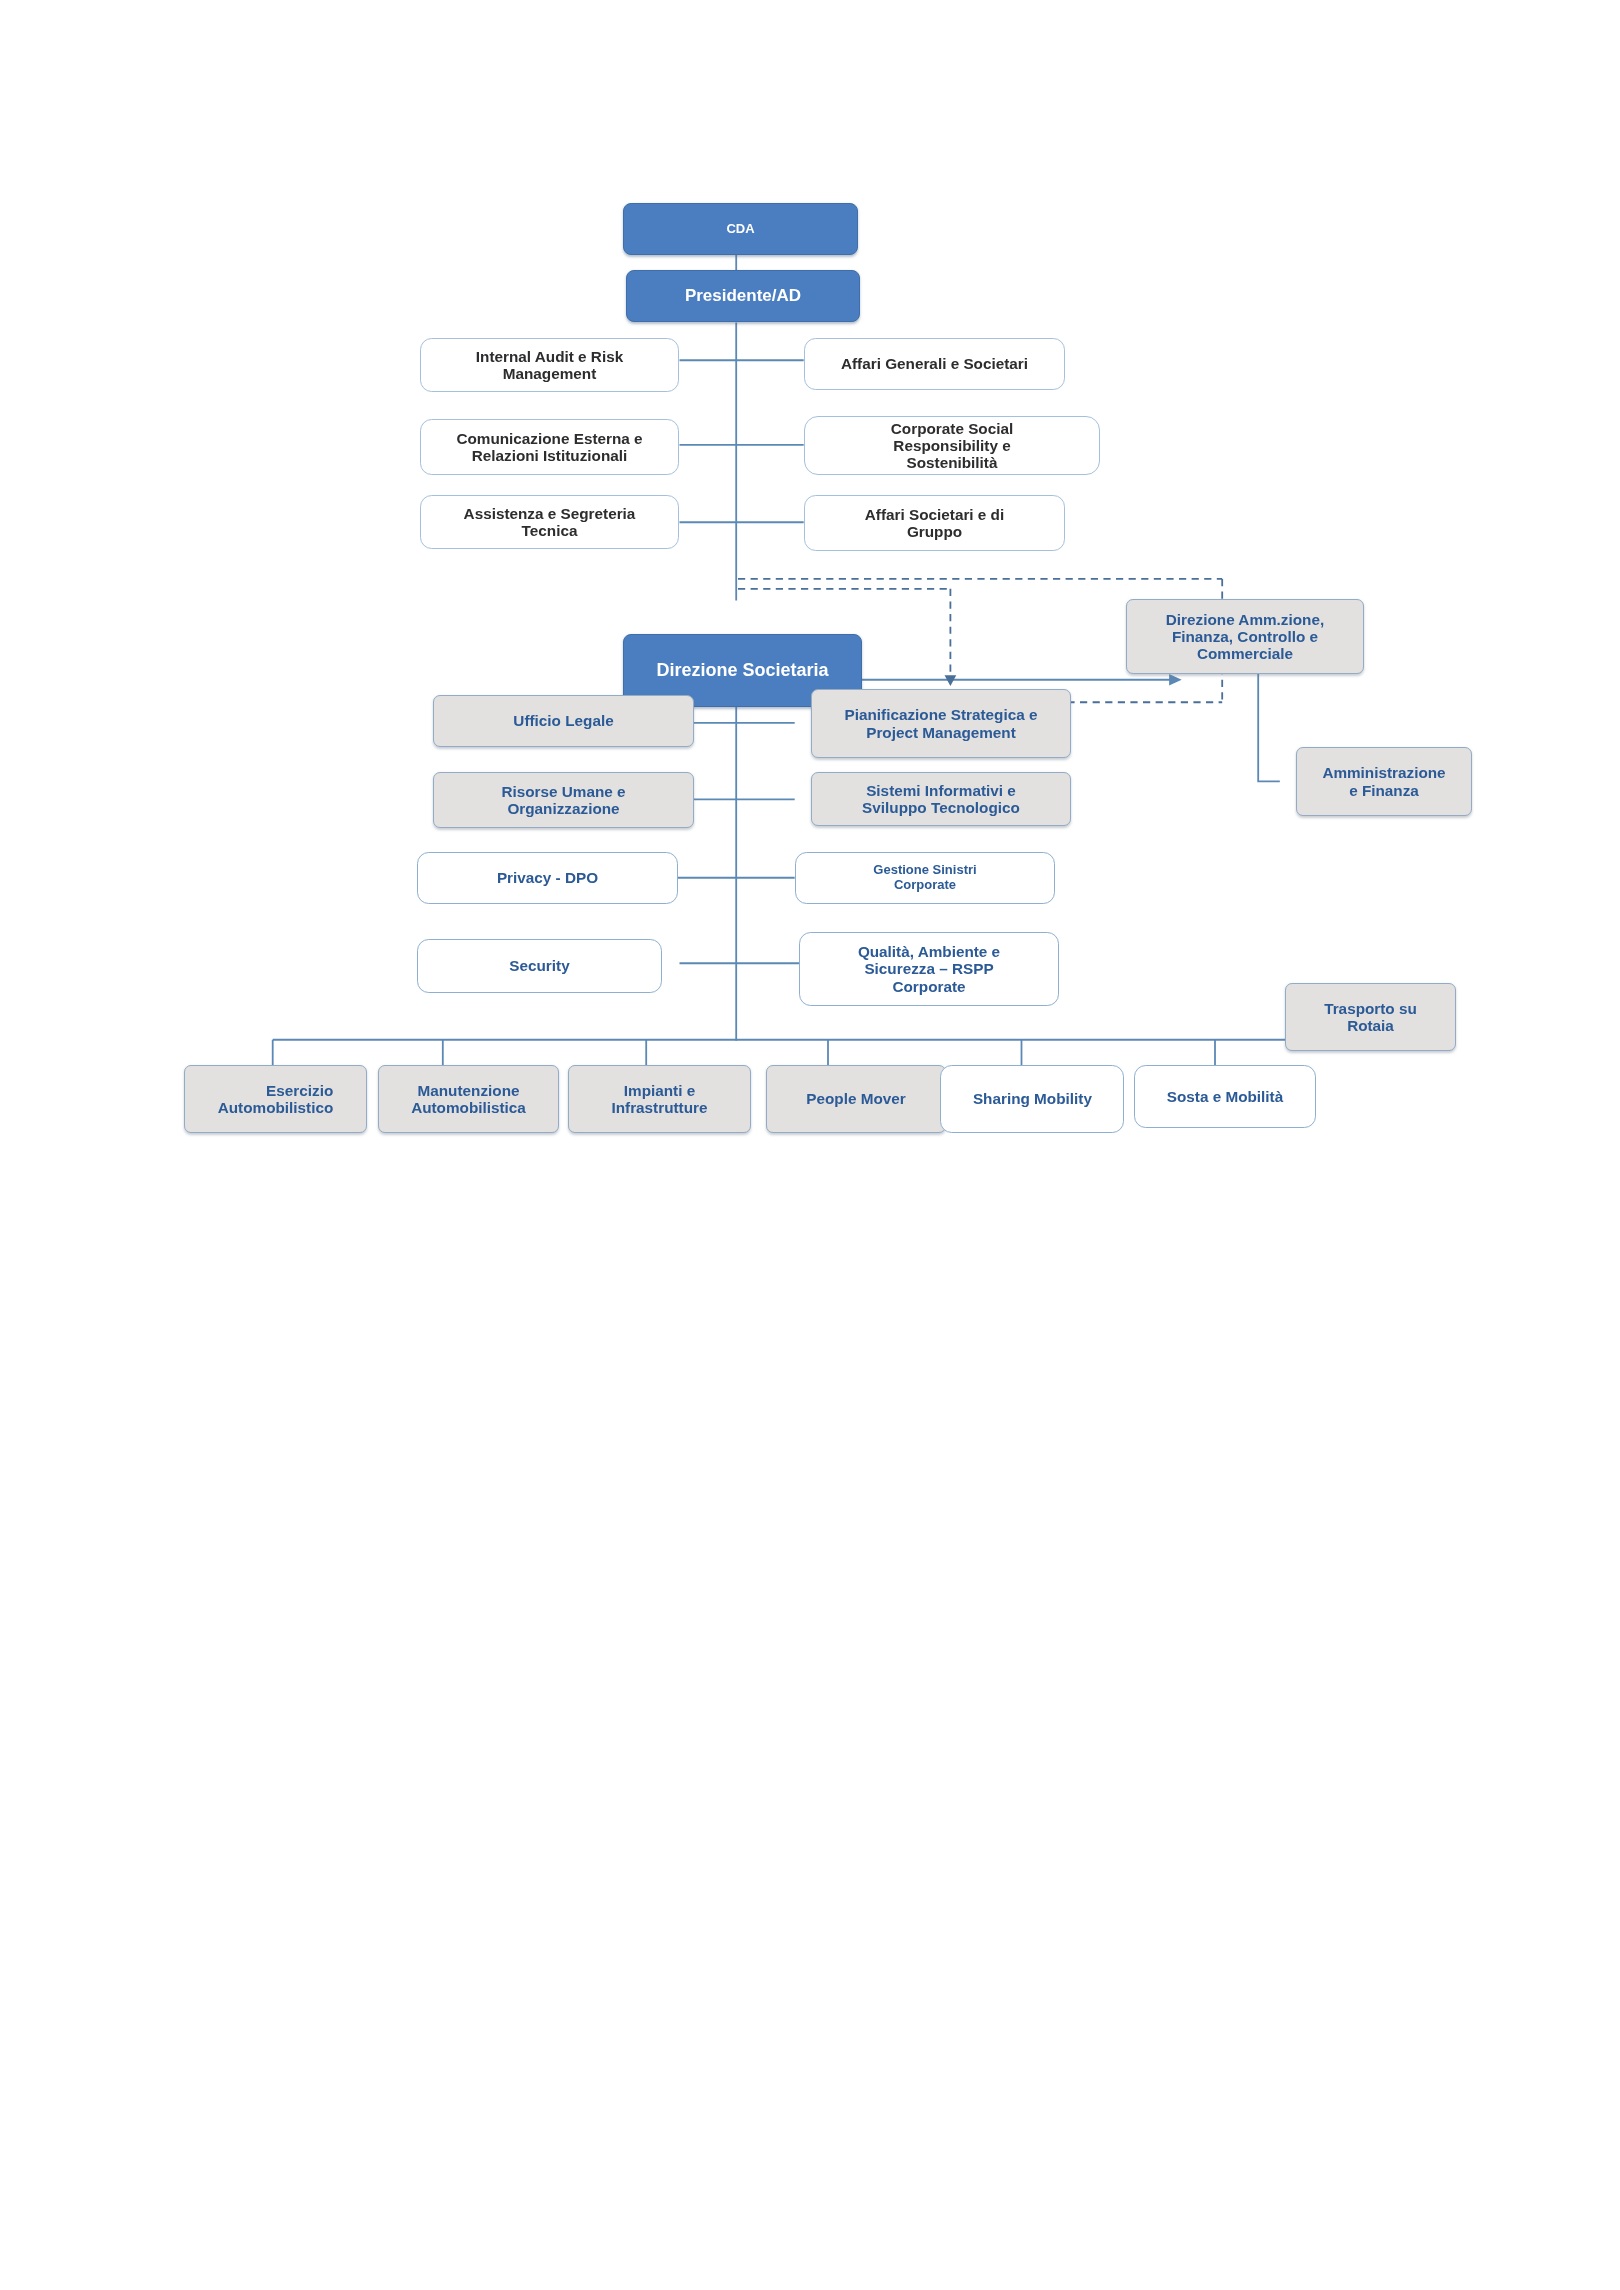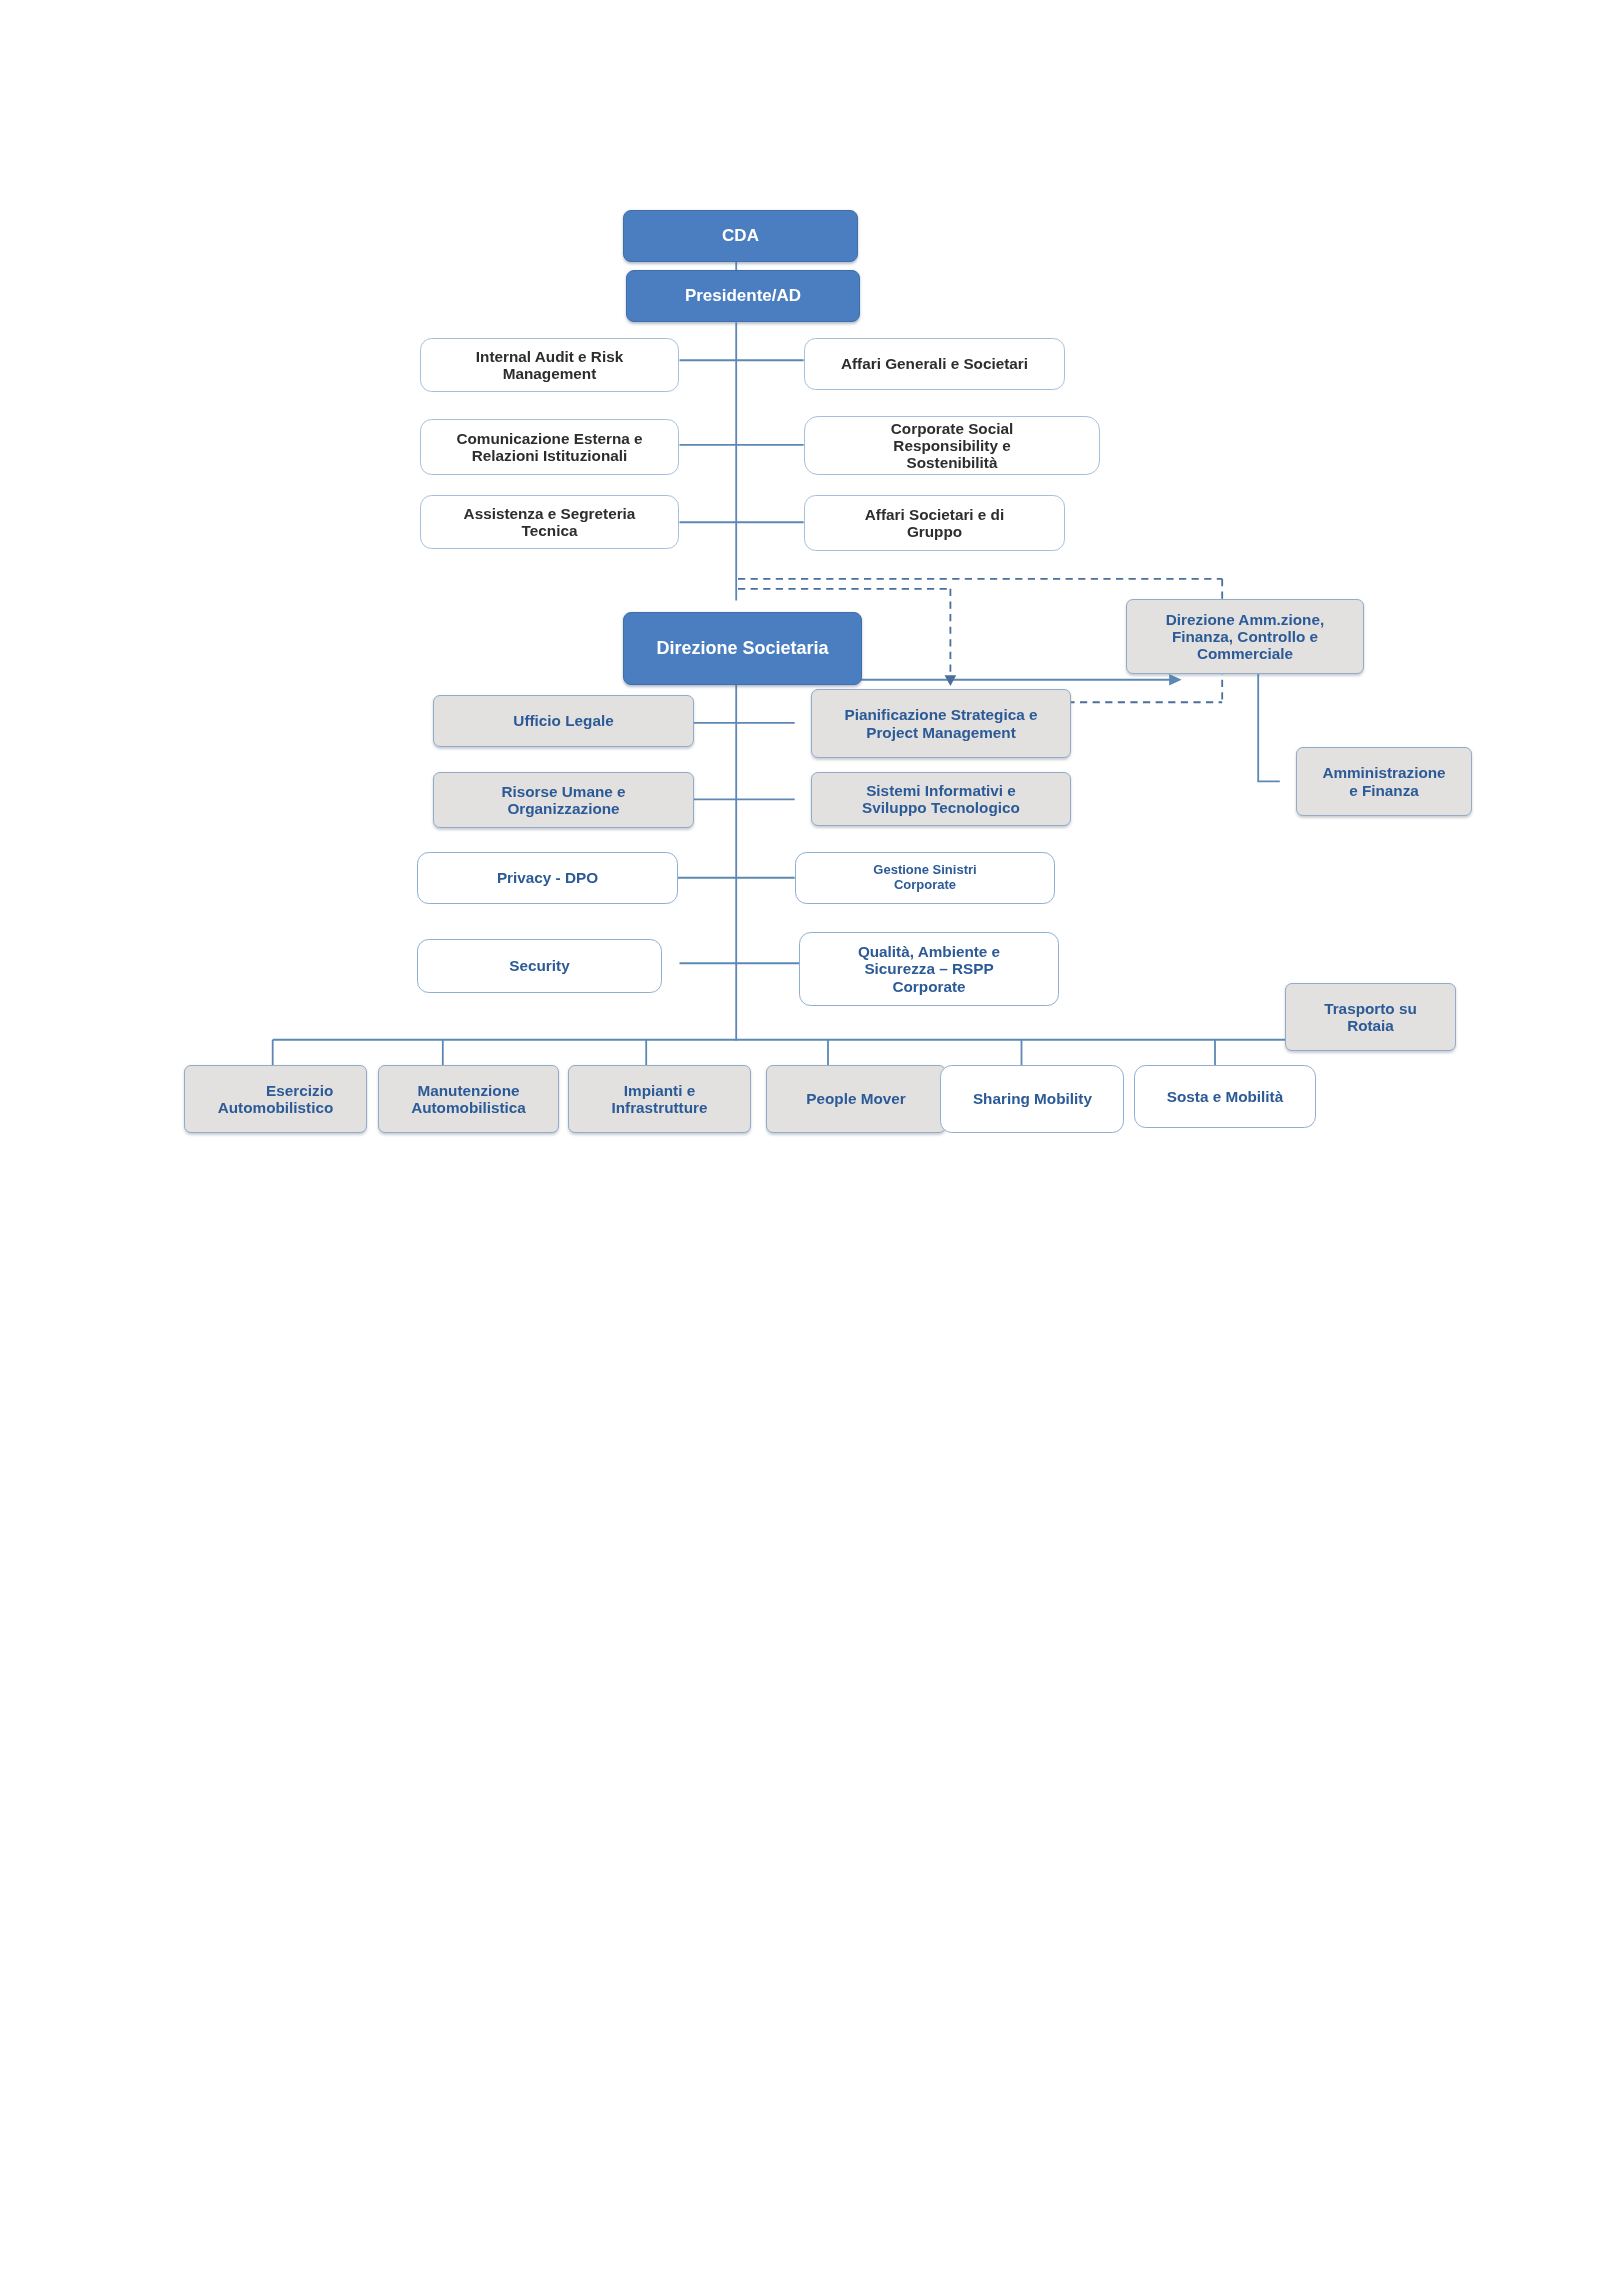--- a/index.html
+++ b/index.html
@@ -92,35 +92,35 @@
       <line x1="820" y1="654" x2="1056" y2="654"></line>
       <line x1="1056" y1="654" x2="1056" y2="750"></line>
     </g>
     <g stroke="none">
       <polygon points="1313,755 1299,748.5 1299,761.5" fill="#5b88b5"></polygon>
       <polygon points="1056,762 1049.5,750 1062.5,750" fill="#4a6f99"></polygon>
     </g>
   </svg>
 
   <div id="nodes">
-      <div class="node v-blue" style="left: 623px; top: 210px; width: 235px; height: 52px; font-size: 17px;">CDA</div>
+      <div class="node v-blue" style="left: 623px; top: 203px; width: 235px; height: 52px; font-size: 13px;">CDA</div>
       <div class="node v-blue" style="left: 626px; top: 270px; width: 234px; height: 52px; font-size: 17px;">Presidente/AD</div>
       <div class="node v-top" style="left: 420px; top: 338px; width: 259px; height: 54px; font-size: 15.3px;">Internal Audit e Risk
 Management</div>
       <div class="node v-top" style="left: 804px; top: 338px; width: 261px; height: 52px; font-size: 15.3px;">Affari Generali e Societari</div>
       <div class="node v-top" style="left: 420px; top: 419px; width: 259px; height: 56px; font-size: 15.3px;">Comunicazione  Esterna e
 Relazioni Istituzionali</div>
       <div class="node v-top" style="left: 804px; top: 416px; width: 296px; height: 59px; font-size: 15.3px; border-radius: 14px;">Corporate Social
 Responsibility e
 Sostenibilità</div>
       <div class="node v-top" style="left: 420px; top: 495px; width: 259px; height: 54px; font-size: 15.3px;">Assistenza e Segreteria
 Tecnica</div>
       <div class="node v-top" style="left: 804px; top: 495px; width: 261px; height: 56px; font-size: 15.3px;">Affari Societari e di
 Gruppo</div>
-      <div class="node v-blue" style="left: 623px; top: 612px; width: 239px; height: 73px; font-size: 18px;">Direzione Societaria</div>
+      <div class="node v-blue" style="left: 623px; top: 634px; width: 239px; height: 73px; font-size: 18px;">Direzione Societaria</div>
       <div class="node v-grey" style="left: 1110px; top: 599px; width: 238px; height: 75px; font-size: 15.3px;">Direzione Amm.zione,
 Finanza, Controllo e
 Commerciale</div>
       <div class="node v-grey" style="left: 417px; top: 695px; width: 261px; height: 52px; font-size: 15.3px;">Ufficio Legale</div>
       <div class="node v-grey" style="left: 795px; top: 689px; width: 260px; height: 69px; font-size: 15.3px;">Pianificazione Strategica e
 Project Management</div>
       <div class="node v-grey" style="left: 417px; top: 772px; width: 261px; height: 56px; font-size: 15.3px;">Risorse Umane e
 Organizzazione</div>
       <div class="node v-grey" style="left: 795px; top: 772px; width: 260px; height: 54px; font-size: 15.3px;">Sistemi Informativi e
 Sviluppo Tecnologico</div>

